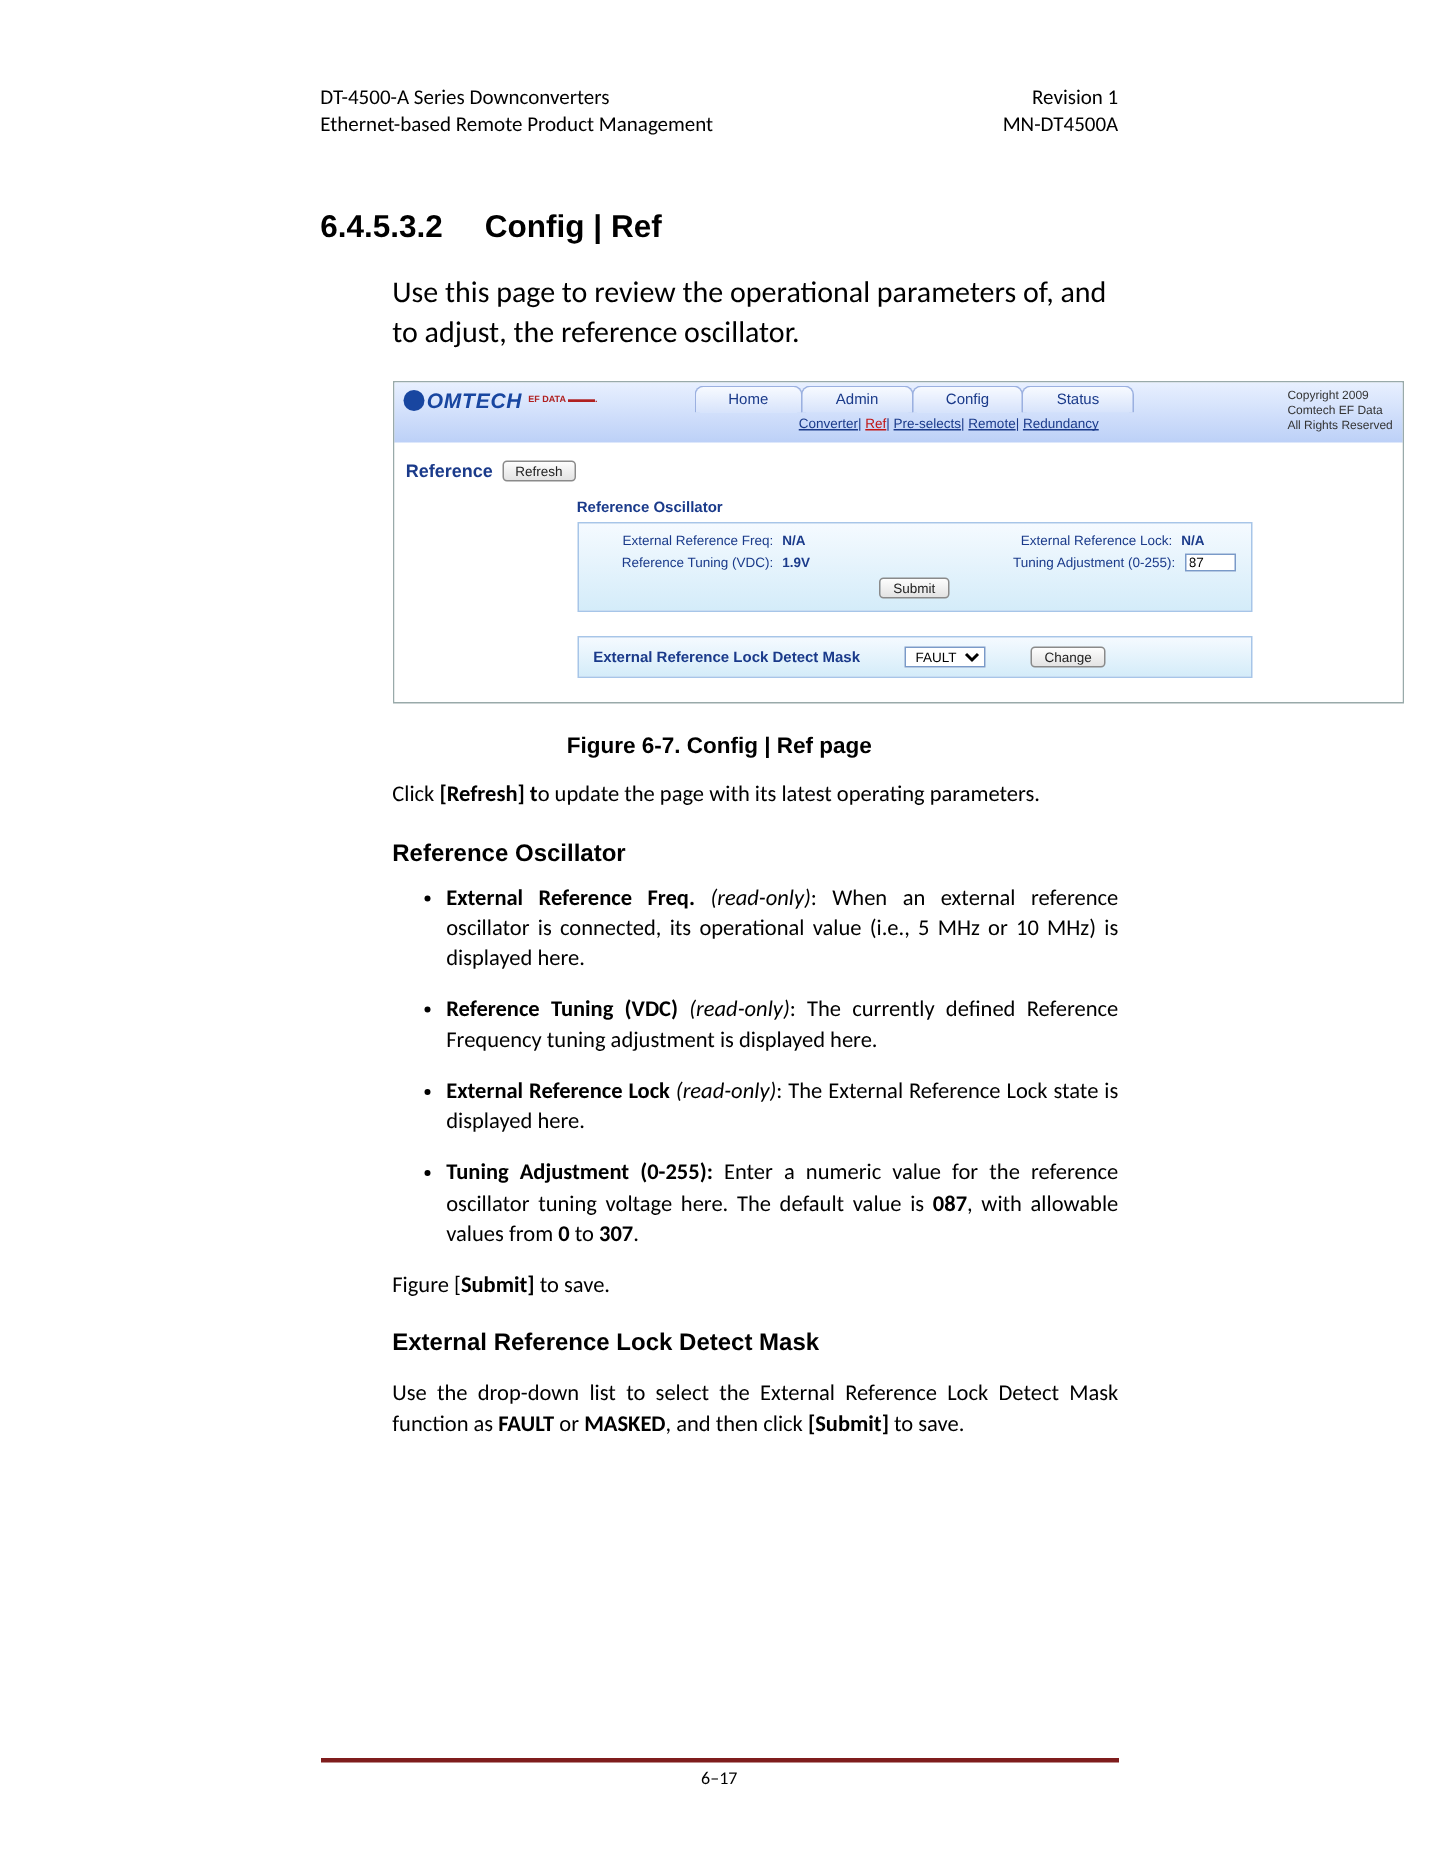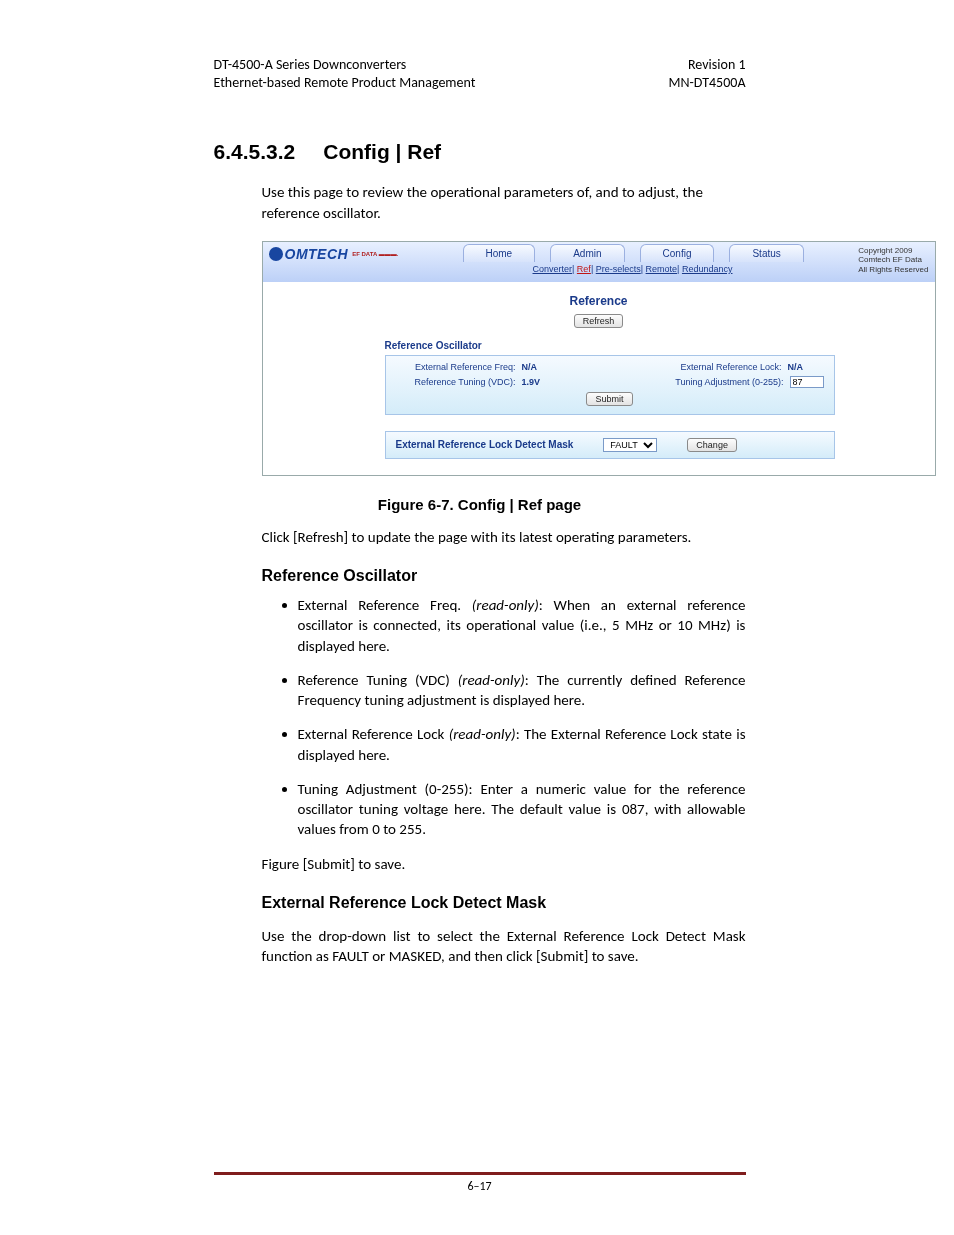--- a/index.html
+++ b/index.html
@@ -28,21 +28,21 @@
   .section-title {
     margin-top: 48px;
     font-size: 21px;
     font-weight: bold;
     font-family: Arial, sans-serif;
   }
   .section-title .num { display: inline-block; margin-right: 28px; }
   .intro {
     margin-top: 18px;
     margin-left: 48px;
-    font-size: 15px;
+    font-size: 20px;
     line-height: 1.35;
   }
   
   .shot-wrap {
     margin: 18px 0 0 48px;
     width: 672px;
     border: 1px solid #9aa;
     background: #fff;
     font-family: Arial, sans-serif;
     font-size: 10px;
@@ -59,21 +59,21 @@
     font-weight: bold; font-style: italic; color: #1846a0;
     font-size: 14px; letter-spacing: 0.5px;
     display: flex; align-items: center; gap: 2px;
   }
   .logo .globe {
     width: 14px; height: 14px; background:#1846a0; border-radius:50%;
     display:inline-block;
   }
   .logo .sub { font-size:6px; color:#b02020; font-style:normal; letter-spacing:0; margin-left:2px;}
   .tabs {
-    position:absolute; left:200px; top:2px; display:flex; gap:16px;
+    position:absolute; left:200px; top:2px; display:flex; gap:0;
   }
   .tab {
     background: linear-gradient(#f7faff,#d7e3fb);
     border:1px solid #9bb0e0; border-bottom:none;
     border-radius: 6px 6px 0 0;
     padding: 3px 22px;
     font-size: 10px; color:#1a3a8a;
     margin-right:-1px;
   }
   .subnav {
@@ -84,21 +84,21 @@
   .copyright {
     font-size:8px; color:#333; line-height:1.2;
     margin-left:auto; text-align:left;
   }
   .shot-body {
     padding: 12px 8px 16px 8px;
     background:#fff;
   }
   .ref-row {
     display:flex; align-items:center; gap:6px;
-    font-size:12px; font-weight:bold; color:#1a3a8a;flex-direction:column;
+    font-size:12px; font-weight:bold; color:#1a3a8a;
   }
   .ui-btn {
     font-size:9px; padding:1px 8px;
     background:linear-gradient(#fdfdfd,#e3e3e3);
     border:1px solid #8a8a8a; border-radius:3px;
     color:#222;
   }
   .panel {
     margin-top: 12px;
     margin-left: 114px;
@@ -155,21 +155,21 @@
   .body-text li { margin-bottom: 14px; text-align: justify;}
   .subhead {
     font-weight:bold; font-size:16px; font-family: Arial, sans-serif;
     margin: 20px 0 0 48px;
   }
   .footer {
     position:absolute; bottom:42px; left:120px; right:115px;
     text-align:center; font-size:12px;
     border-top:3px solid #7f1d1d; padding-top:4px;
   }
-  b{font-weight:normal;}
+  b{font-weight:bold;}
   i{font-style:italic;}
 </style>
 </head>
 <body>
 
 <div class="page">
   <div class="hdr">
     <div class="left">
       <span>DT-4500-A Series Downconverters</span>
       <span>Ethernet-based Remote Product Management</span>
@@ -253,21 +253,21 @@
     <p><span>Click </span><b>[Refresh] t</b><span>o update the page with its latest operating parameters.</span></p>
   </div>
 
   <div class="subhead">Reference Oscillator</div>
 
   <div class="body-text justify">
     <ul>
       <li><b>External Reference Freq.</b><i> (read-only)</i><span>: When an external reference oscillator is connected, its operational value (i.e., 5 MHz or 10 MHz) is displayed here.</span></li>
       <li><b>Reference Tuning (VDC)</b><i> (read-only)</i><span>: The currently defined Reference Frequency tuning adjustment is displayed here.</span></li>
       <li><b>External Reference Lock</b><i> (read-only)</i><span>: The External Reference Lock state is displayed here.</span></li>
-      <li><b>Tuning Adjustment (0-255):</b><span> Enter a numeric value for the reference oscillator tuning voltage here. The default value is </span><b>087</b><span>, with allowable values from </span><b>0</b><span> to </span><b>255</b><span>.</span></li>
+      <li><b>Tuning Adjustment (0-255):</b><span> Enter a numeric value for the reference oscillator tuning voltage here. The default value is </span><b>087</b><span>, with allowable values from </span><b>0</b><span> to </span><b>307</b><span>.</span></li>
     </ul>
     <p><span>Figure [</span><b>Submit]</b><span> to save.</span></p>
   </div>
 
   <div class="subhead">External Reference Lock Detect Mask</div>
 
   <div class="body-text justify">
     <p><span>Use the drop-down list to select the External Reference Lock Detect Mask function as </span><b>FAULT</b><span> or </span><b>MASKED</b><span>, and then click </span><b>[Submit]</b><span> to save.</span></p>
   </div>
 

